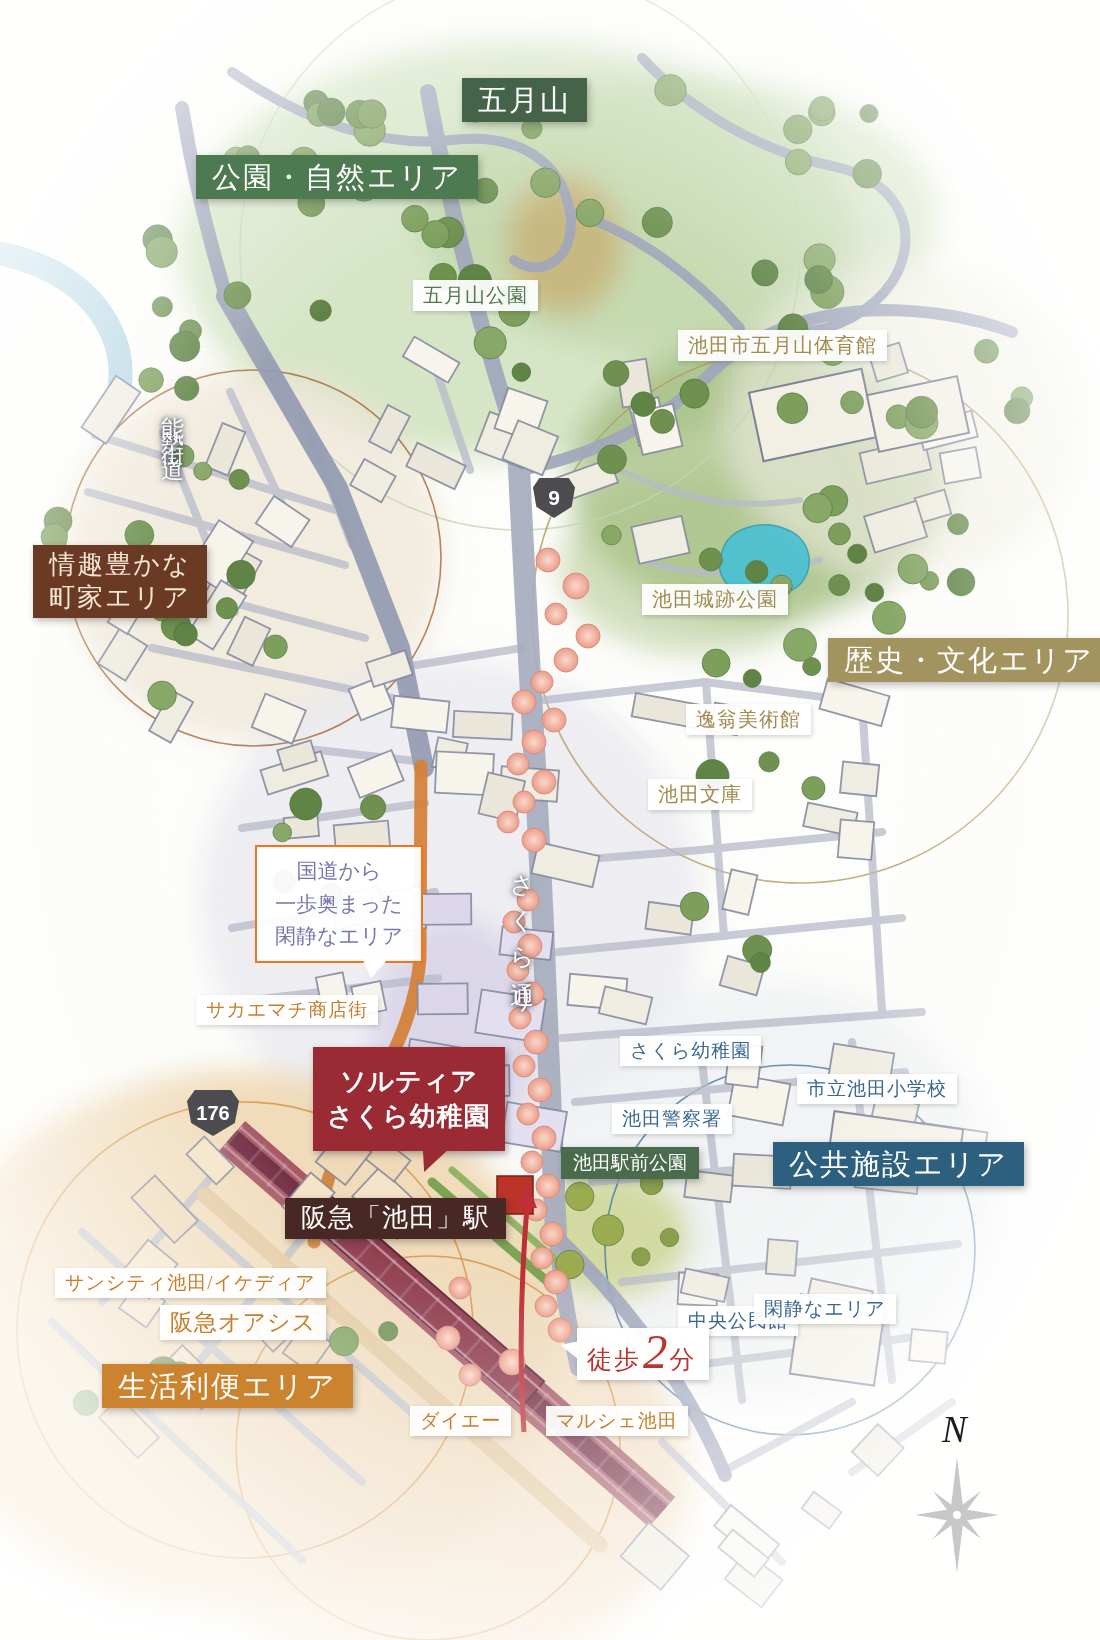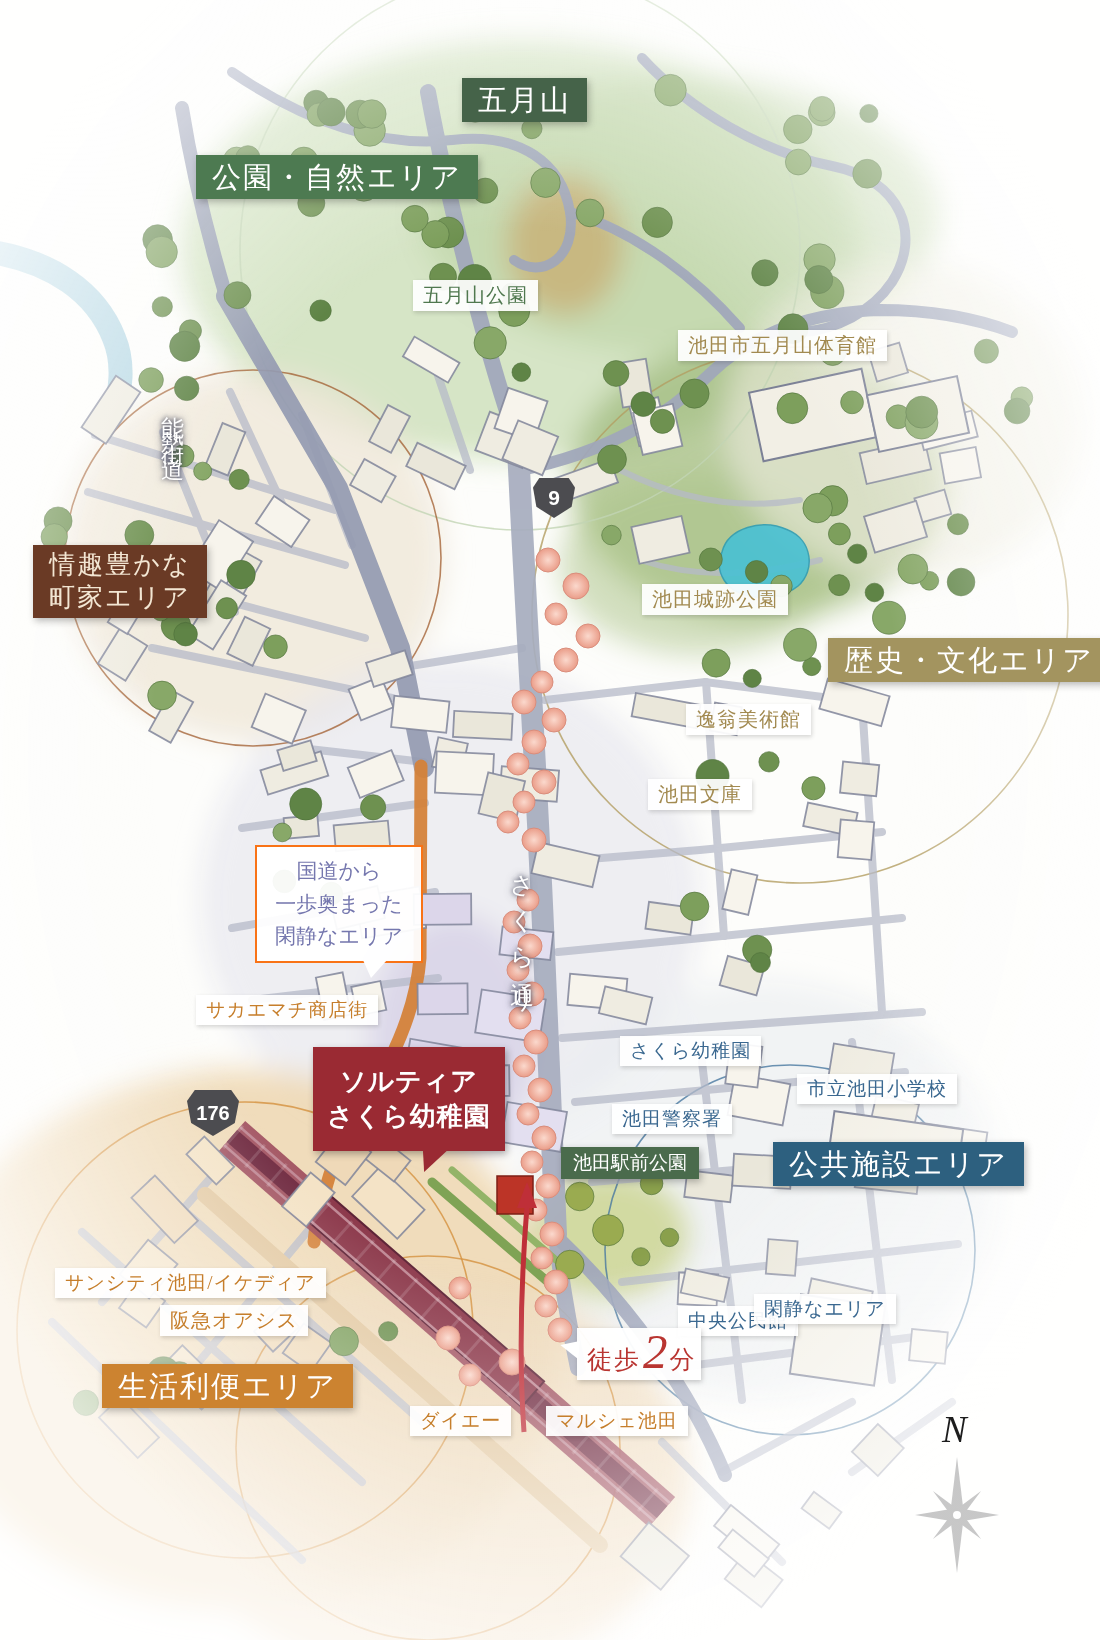--- a/index.html
+++ b/index.html
@@ -21,21 +21,21 @@
         clip-path:polygon(15% 0,85% 0,100% 24%,92% 72%,50% 100%,8% 72%,0 24%);}
   .note{background:rgba(255,255,255,.95);border:2px solid #f97316;color:#7577ae;font-size:21px;
         line-height:1.55;text-align:center;padding:8px 18px;white-space:nowrap;}
   .note::after{content:"";position:absolute;right:34px;bottom:-17px;
         border-left:8px solid transparent;border-right:16px solid transparent;border-top:18px solid #fff;}
   .property{background:#9a2a33;color:#fff;font-size:26px;font-weight:600;text-align:center;
         line-height:1.35;padding:17px 14px;letter-spacing:1px;box-shadow:2px 3px 7px rgba(30,30,30,.35);}
   .property::after{content:"";position:absolute;left:56%;bottom:-21px;
         border-left:7px solid transparent;border-right:19px solid transparent;border-top:23px solid #9a2a33;
         transform:skewX(-14deg);}
-  .walk{background:rgba(255,255,255,.96);color:#b93531;padding:2px 4px 4px 10px;
+  .walk{background:rgba(255,255,255,.96);color:#b93531;padding:2px 12px 4px 10px;
         box-shadow:1px 2px 5px rgba(40,40,40,.25);}
   .walk::before{content:"";position:absolute;left:-17px;top:12px;
         border-top:6px solid transparent;border-bottom:12px solid transparent;border-right:19px solid #fff;
         transform:rotate(6deg);}
   .walk .w-txt{font-size:25px;letter-spacing:2px;}
   .walk .w-num{font-size:49px;line-height:.9;font-style:italic;margin:0 2px;}
   .compass-n{font-size:37px;font-style:italic;color:#1d1d1d;z-index:5;}
 </style>
 </head>
 <body>
@@ -486,24 +486,25 @@
 <div class="lbl wtag poi-blue" style="left:797px;top:1074px;font-size:19px;"><span>市立池田小学校</span></div>
 
 <div class="lbl tag" style="left:561px;top:1147px;background:#4a6b4c;font-size:19px;padding:4px 12px;"><span>池田駅前公園</span></div>
 
 <div class="lbl tag big" style="left:773px;top:1142px;background:#2d607f;"><span>公共施設エリア</span></div>
 
 <div class="lbl wtag poi-blue" style="left:678px;top:1306px;font-size:19px;"><span>中央公民館</span></div>
 
 <div class="lbl wtag poi-blue" style="left:754px;top:1294px;font-size:19px;"><span>閑静なエリア</span></div>
 
+<div class="lbl tag" style="left:285px;top:1198px;background:#472824;font-size:26px;letter-spacing:1px;"><span>阪急「池田」駅</span></div>
 
 <div class="lbl wtag poi-orange" style="left:55px;top:1268px;font-size:19px;"><span>サンシティ池田/イケディア</span></div>
 
-<div class="lbl wtag poi-orange" style="left:160px;top:1305px;font-size:20px;"><span>阪急オアシス</span></div>
+<div class="lbl wtag poi-orange" style="left:160px;top:1305px;font-size:23px;"><span>阪急オアシス</span></div>
 
 <div class="lbl tag big" style="left:102px;top:1364px;background:#cc8330;"><span>生活利便エリア</span></div>
 
 <div class="lbl wtag poi-orange" style="left:410px;top:1406px;font-size:19px;"><span>ダイエー</span></div>
 
 <div class="lbl wtag poi-orange" style="left:546px;top:1406px;font-size:19px;"><span>マルシェ池田</span></div>
 
 <div class="lbl walk" style="left:577px;top:1328px;">
   <span class="w-txt">徒歩</span><span class="w-num">2</span><span class="w-txt">分</span>
 </div>

